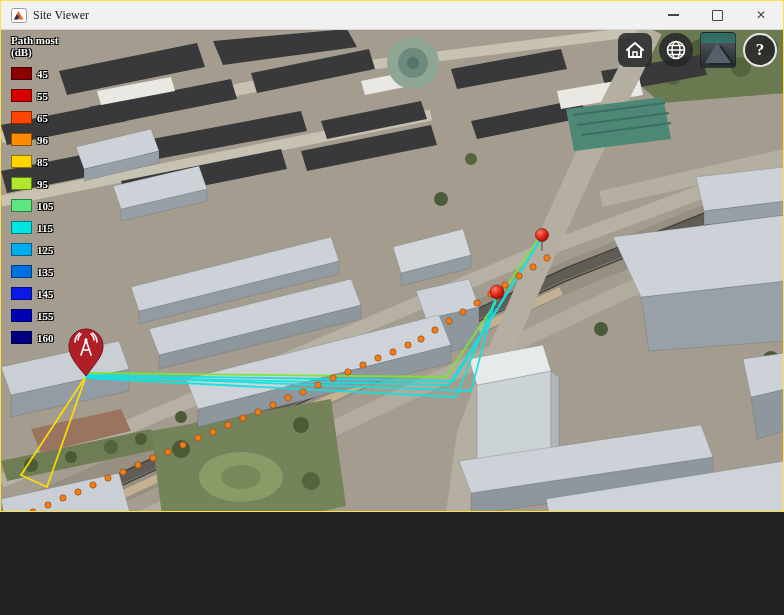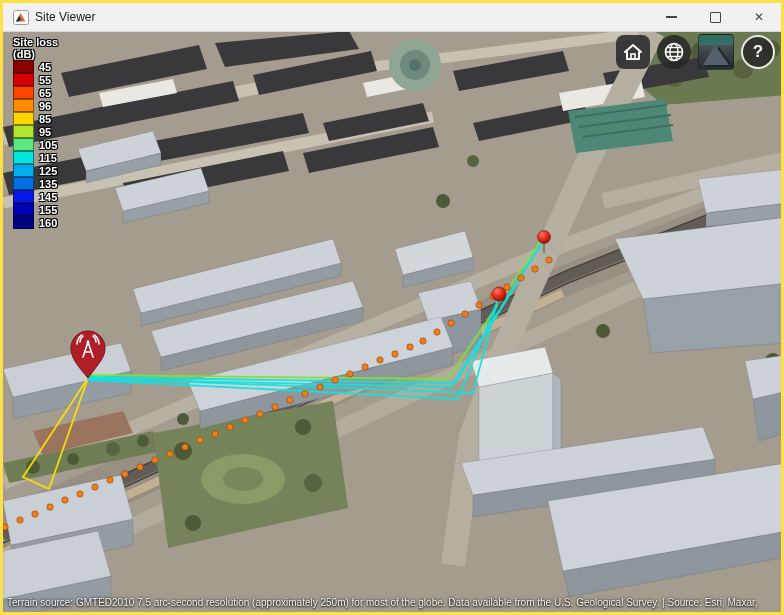--- a/index.html
+++ b/index.html
@@ -1,19 +1,19 @@
 <!DOCTYPE html>
 <html><head>
 <meta charset="utf-8">
 <style>
   html,body{margin:0;padding:0;background:#222;}
   .window{
-    position:relative;width:784px;height:615px;overflow:hidden;
-    font-family:Liberation Sans, sans-serif;background:#a49d8f;
-    border:3px solid #fde047;box-sizing:border-box;
+    position:relative;width:784px;height:512px;overflow:hidden;
+    font-family:Liberation Serif, serif;background:#a49d8f;
+    border:1px solid #fde047;box-sizing:border-box;
   }
   
   .titlebar{
     position:absolute;top:0;left:0;right:0;height:28px;background:#f1f1f1;
     border-bottom:1px solid #d6d6d6;display:flex;align-items:center;z-index:30;
   }
   .titlebar .app-icon{width:16px;height:15px;margin:0 6px 0 10px;flex:0 0 auto;}
   .titlebar .title{font-size:12px;color:#1a1a1a;}
   .winbtns{margin-left:auto;display:flex;height:100%;}
   .winbtn{
@@ -29,21 +29,21 @@
   
   .legend{
     position:absolute;top:5px;left:10px;z-index:10;width:66px;
     color:#fff;
   }
   .legend .ltitle{
     font-size:11px;font-weight:bold;line-height:12px;text-align:left;
     text-shadow:-1px -1px 0 #000,1px -1px 0 #000,-1px 1px 0 #000,1px 1px 0 #000;
   }
   .legend .ltitle.unit{text-align:left;width:44px;}
-  .legend-row{display:flex;align-items:center;margin-top:0;height:13px;}
+  .legend-row{display:flex;align-items:center;margin-top:9px;height:13px;}
   .legend-swatch{width:21px;height:13px;flex:0 0 auto;border:1px solid rgba(0,0,0,.45);box-sizing:border-box;}
   .legend-label{
     margin-left:5px;font-size:11px;font-weight:bold;color:#fff;
     text-shadow:-1px -1px 0 #000,1px -1px 0 #000,-1px 1px 0 #000,1px 1px 0 #000;
   }
   
   .maptools{position:absolute;top:3px;right:6px;z-index:10;display:flex;align-items:center;gap:7px;}
   .tool{
     width:34px;height:34px;background:rgba(38,38,40,.85);display:flex;align-items:center;
     justify-content:center;cursor:pointer;box-sizing:border-box;
@@ -296,21 +296,21 @@
             <path d="M80,326 L85,311 L90,326"></path>
             <path d="M81.8,321 L88.2,321"></path>
             <path d="M77,311 a8,8 0 0 1 3,-6 M93,311 a8,8 0 0 0 -3,-6"></path>
             <path d="M74,313 a12,12 0 0 1 4.5,-9 M96,313 a12,12 0 0 0 -4.5,-9"></path>
           </g>
           <circle cx="85" cy="311" r="1.6" fill="#fff" stroke="none"></circle>
         </g>
     </svg>
 
     <div class="legend">
-      <div class="ltitle">Site loss</div>
+      <div class="ltitle">Path most</div>
       <div class="ltitle unit">(dB)</div>
       <div id="legend-rows">
           <div class="legend-row">
             <div class="legend-swatch" style="background: rgb(139, 0, 0);"></div>
             <span class="legend-label">45</span>
           </div>
           <div class="legend-row">
             <div class="legend-swatch" style="background: rgb(214, 0, 0);"></div>
             <span class="legend-label">55</span>
           </div>
@@ -378,16 +378,15 @@
       </div>
       <div class="tool basemap" title="Basemap">
         <span class="peak"></span>
       </div>
       <div class="tool help" title="Help">
         <span>?</span>
       </div>
     </div>
 
     <div class="attrib">
-      <div>Terrain source: GMTED2010 7.5 arc-second resolution (approximately 250m) for most of the globe. Data available from the U.S. Geological Survey. | Source: Esri, Maxar,</div>
     </div>
   </div>
 </div>
 
 </body></html>

